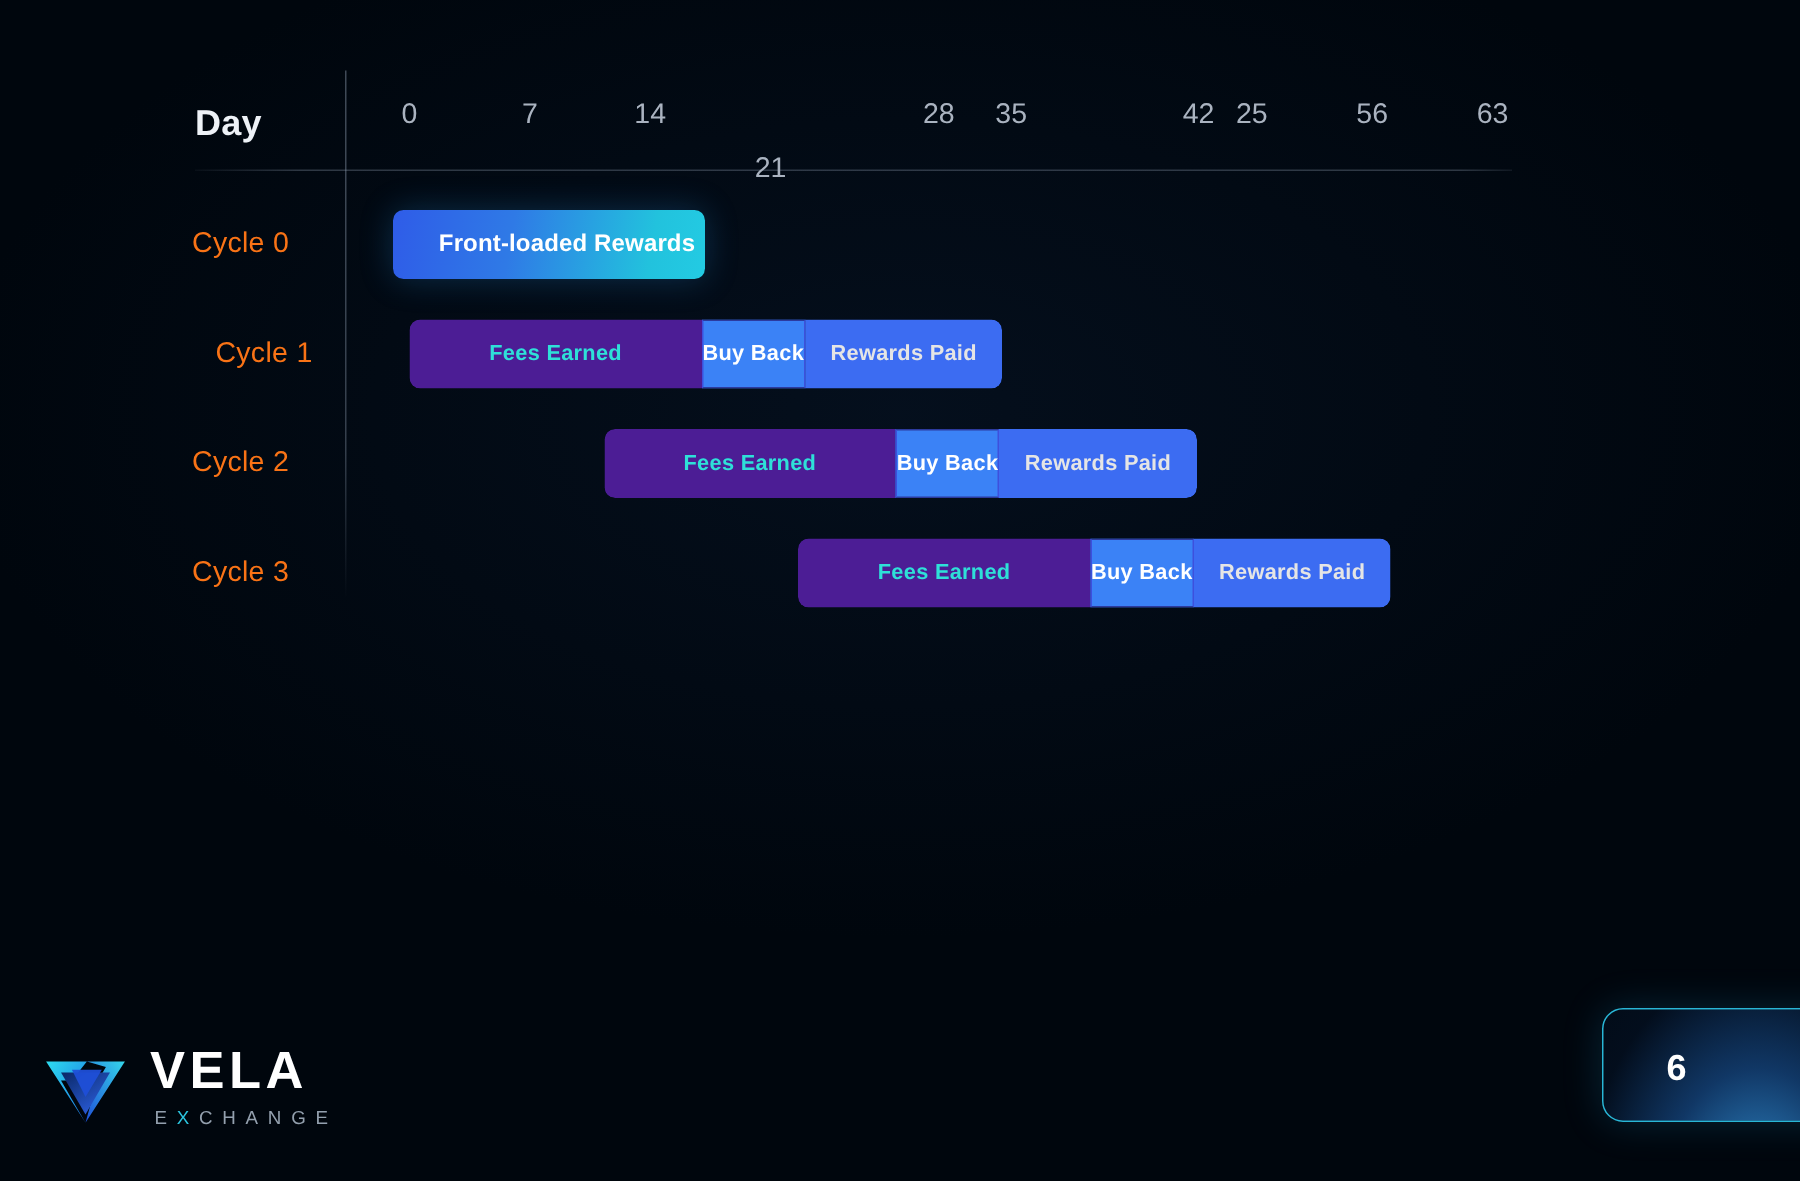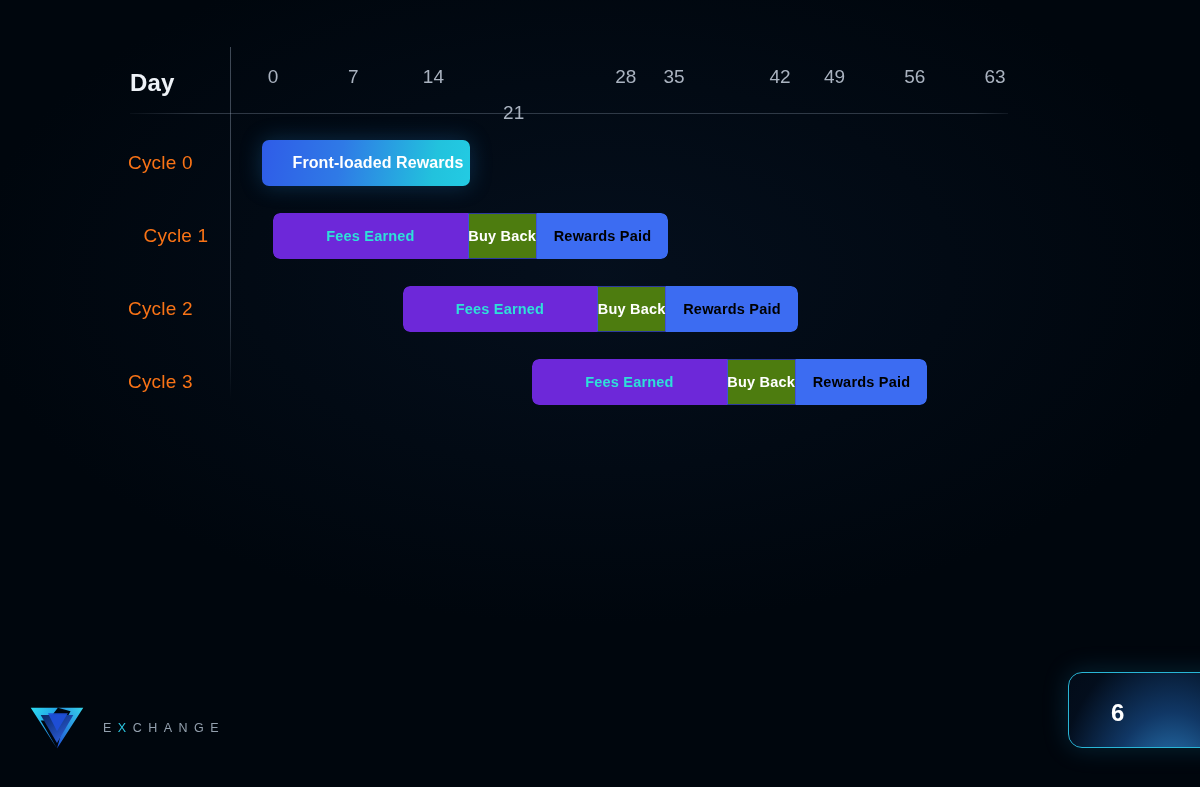--- a/index.html
+++ b/index.html
@@ -105,35 +105,35 @@
     white-space: nowrap;
     height: 100%;
   }
   .seg.solo-label {
     width: 100%;
     color: #ffffff;
     font-size: 16px;
     letter-spacing: 0.1px;
   }
   .seg.fees {
-    background: #6d28d9;
+    background: #4c1d95;
     color: #2ee0d8;
     border-radius: 7px 0 0 7px;
   }
   .seg.buyback {
-    background: #4d7c0f;
+    background: #3b82f6;
     color: #ffffff;
     border-left: 1.5px solid #3d50dd;
     border-right: 1.5px solid #3d50dd;
     border-top: 1.5px solid #2c3a9e;
     border-bottom: 1.5px solid #2c3a9e;
   }
   .seg.rewards {
     background: #3c6cf2;
-    color: #000000;
+    color: #e5e5e5;
     border-radius: 0 7px 7px 0;
   }
 
   
   #logo {
     position: absolute;
     left: 28px;
     top: 695px;
     display: flex;
     align-items: center;
@@ -203,22 +203,22 @@
   <div class="day-label">Day</div>
   <div class="h-axis"></div>
   <div class="v-axis"></div>
   <div id="ticks">
       <div class="tick" style="left: 273px;">0</div>
       <div class="tick" style="left: 353.222px;">7</div>
       <div class="tick" style="left: 433.444px;">14</div>
       <div class="tick" style="left: 513.667px; margin-top: 36px;">21</div>
       <div class="tick" style="left: 593.889px; margin-left: 32px;">28</div>
       <div class="tick" style="left: 674.111px;">35</div>
-      <div class="tick" style="left: 780px; text-align: center;">42</div>
-      <div class="tick" style="left: 834.556px;">49</div>
+      <div class="tick" style="left: 799px; text-align: center;">42</div>
+      <div class="tick" style="left: 834.556px;">25</div>
       <div class="tick" style="left: 914.778px;">56</div>
       <div class="tick" style="left: 995px;">63</div>
     </div>
   <div id="rows">
       <div class="row-label" style="top: 152px;">Cycle 0</div>
       <div class="bar solo" style="left: 262px; top: 140px; width: 208px; padding-left: 24px;">
         <div class="seg solo-label">Front-loaded Rewards</div>
       </div>
       <div class="row-label" style="top: 225px; text-align: center;">Cycle 1</div>
       <div class="bar" style="left: 273px; top: 213px; width: 395.381px;">
@@ -258,20 +258,21 @@
           <stop offset="100%" stop-color="#2f63e8"></stop>
         </linearGradient>
       </defs>
       <path d="M3 14 L33 14 L22 28 L14 28 L32 59 L3 14 Z" fill="url(#g1)"></path>
       <path d="M33 14 L61 14 L32 59 L40 30 L47 18 Z" fill="url(#g2)"></path>
       <path d="M14 22 L50 22 L32 53 Z" fill="url(#g3)"></path>
       <path d="M22 20 L44 20 L32 40 Z" fill="#1f4fd8" opacity="0.95"></path>
     </svg>
   </span>
   <span class="wordmark">
+    <span class="word-vela">VELA</span>
     <span class="word-exchange">
       <span>E</span>
         <span class="x">X</span>
         <span>CHANGE</span>
     </span>
   </span>
 </div>
 
 <div id="page-badge">
   <div class="glow"></div>

